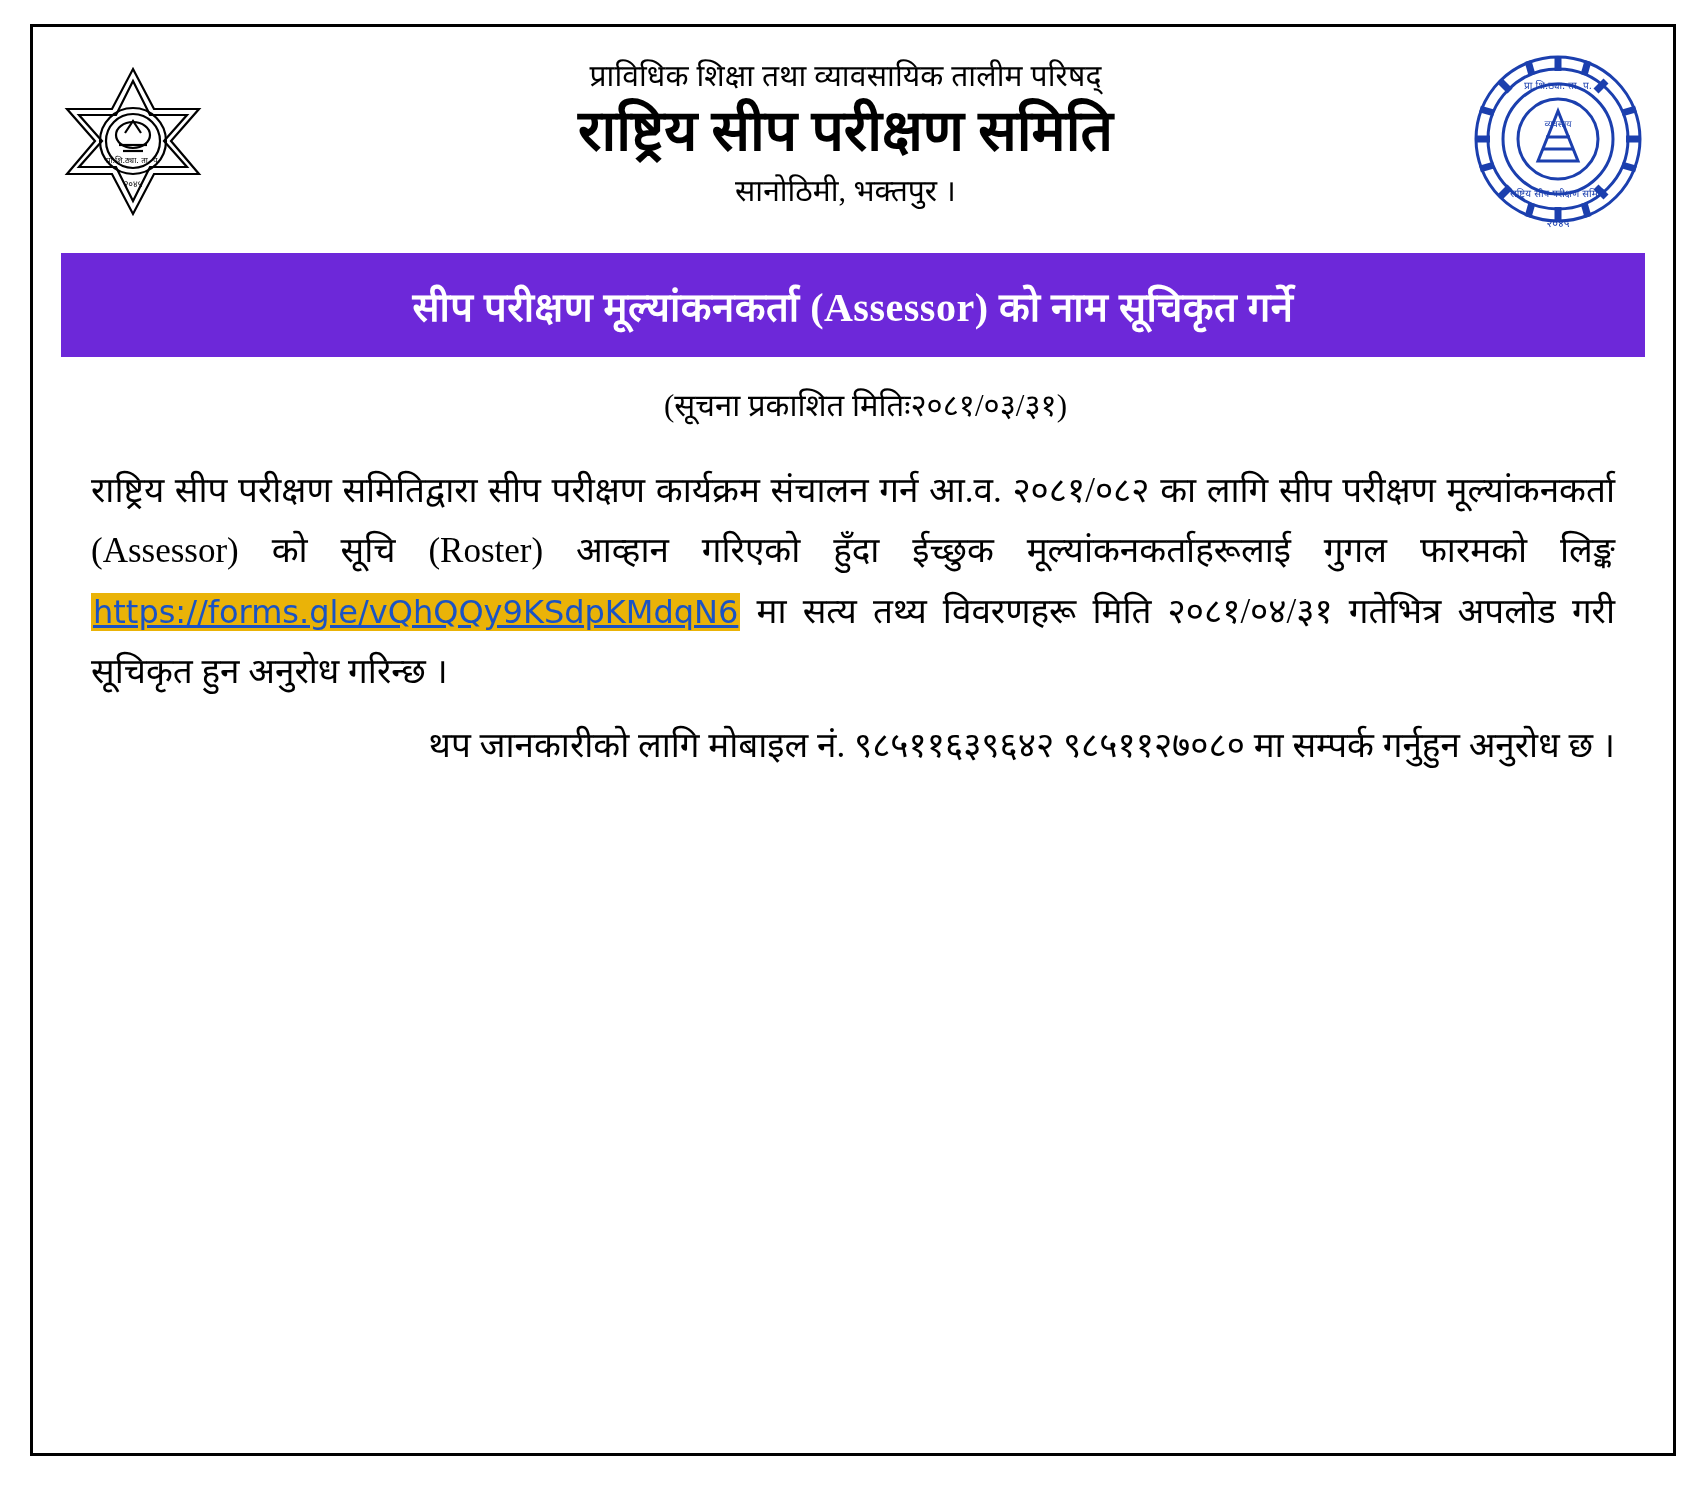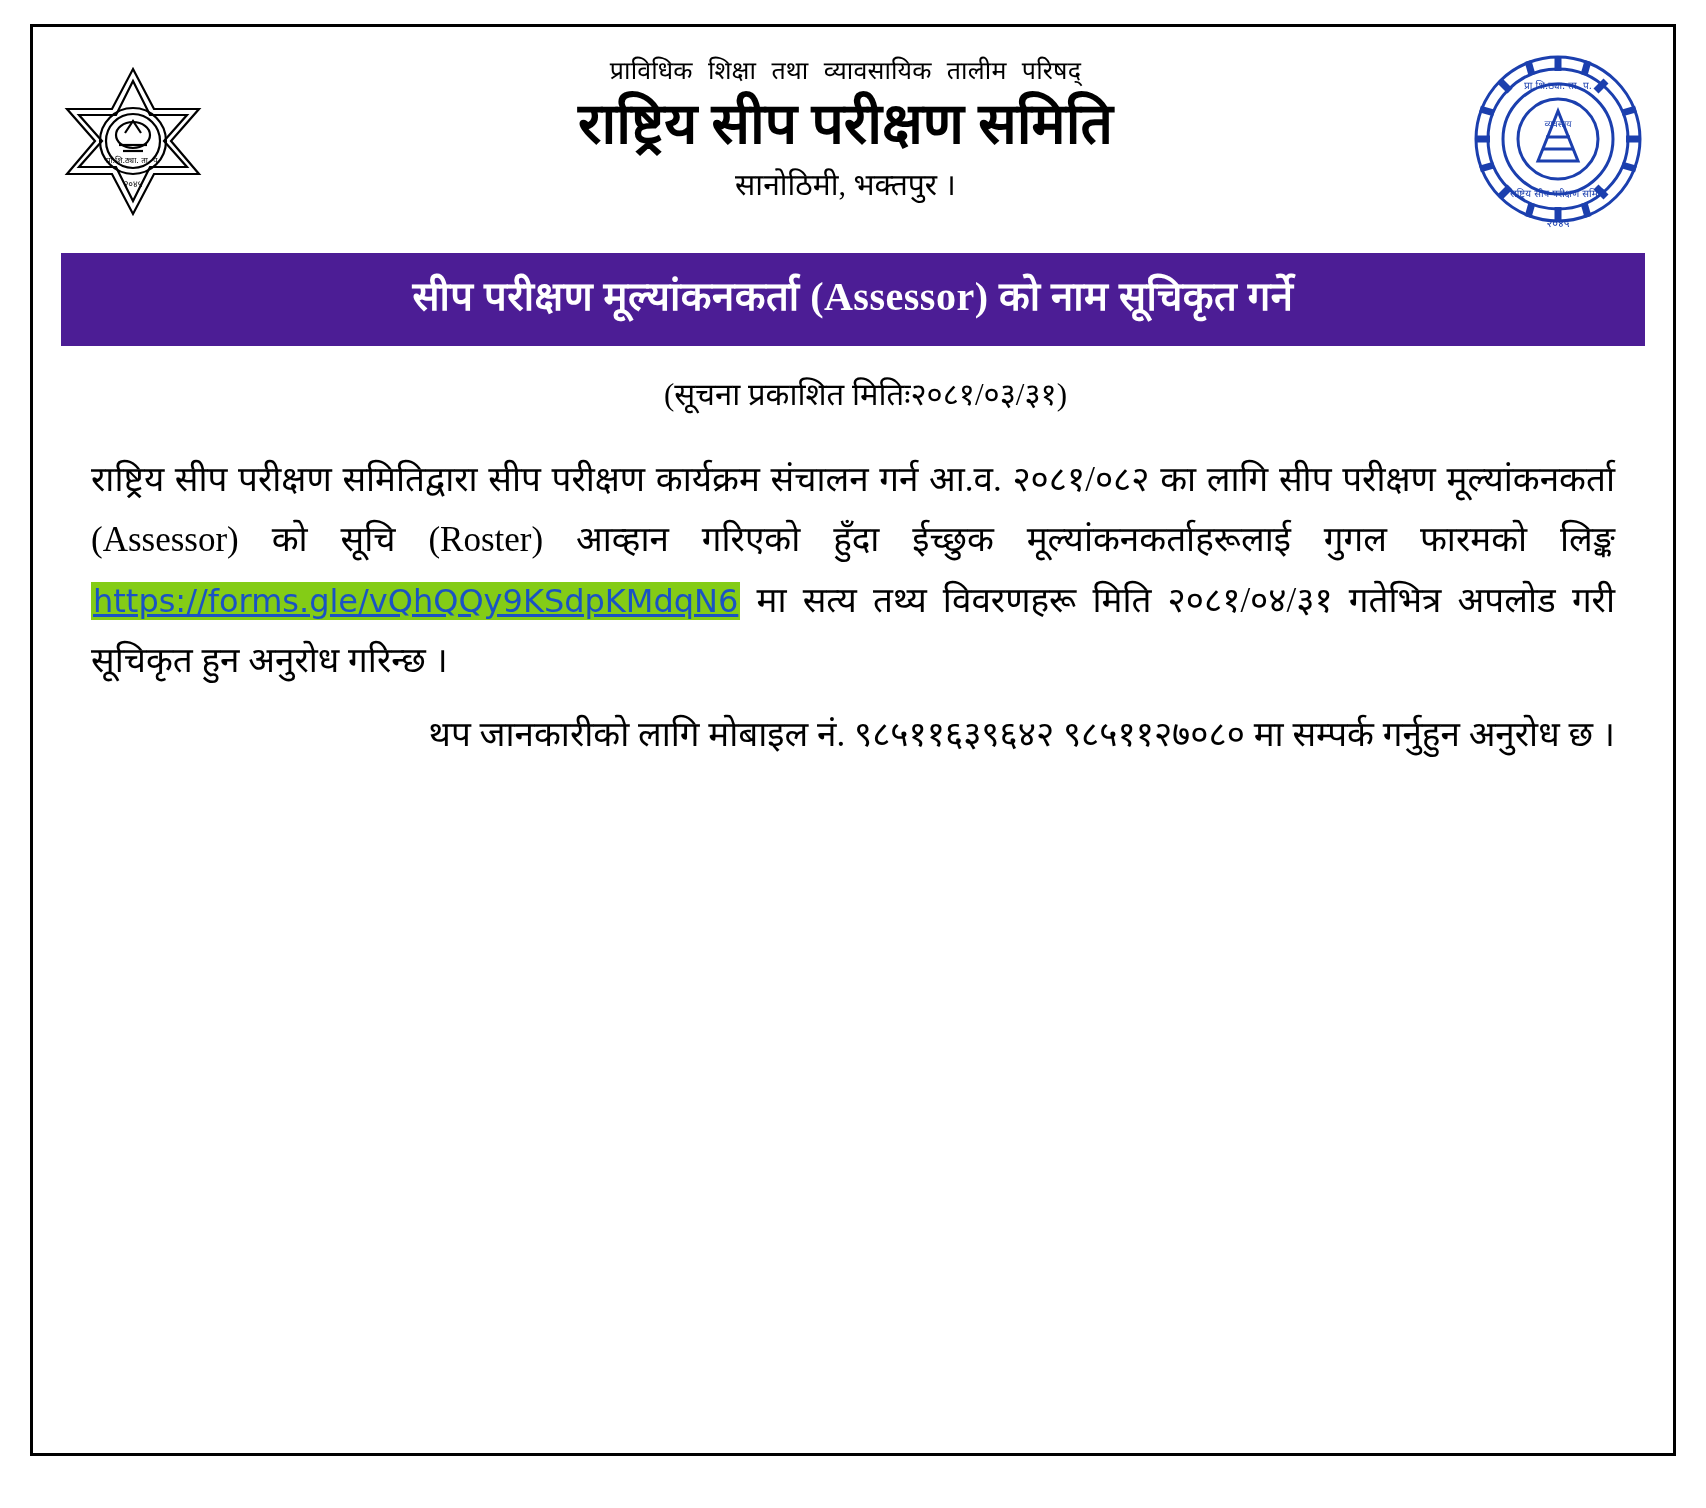--- a/index.html
+++ b/index.html
@@ -47,44 +47,43 @@
   }
 
   .header-text {
     position: absolute;
     left: 200px;
     right: 215px;
     top: 30px;
     text-align: center;
   }
   .org-line1 {
-    font-size: 25px;
+    font-size: 30px;
     line-height: 1.25;
     letter-spacing: 0.2px;
-    font-family: Liberation Mono, monospace;
   }
   .org-line2 {
     font-size: 57px;
     font-weight: bold;
     line-height: 1.2;
     margin-top: 2px;
   }
   .org-line3 {
     font-size: 30px;
     line-height: 1.3;
     margin-top: 6px;
   }
 
   
   .title-bar {
     margin: 6px 28px 0 28px;
-    background: #4c1d95;
+    background: #6d28d9;
     color: #ffffff;
     text-align: center;
-    padding: 14px 18px 20px 18px;
+    padding: 25px 18px 20px 18px;
     box-sizing: border-box;
   }
   .title-line {
     font-size: 40px;
     font-weight: bold;
     line-height: 1.48;
     letter-spacing: 0.5px;
   }
 
   
@@ -106,21 +105,21 @@
   .para {
     margin: 0 0 6px 0;
   }
   .para.second {
     text-align: right;
     margin-top: 14px;
   }
   .link {
     color: #1a53c4;
     text-decoration: underline;
-    background: #84cc16;
+    background: #eab308;
     font-family: "DejaVu Sans", sans-serif;
     font-size: 32px;
     padding: 0 2px;
   }
 
   .signature {
     margin: 40px 80px 0 0;
     text-align: right;
     font-size: 35px;
   }

